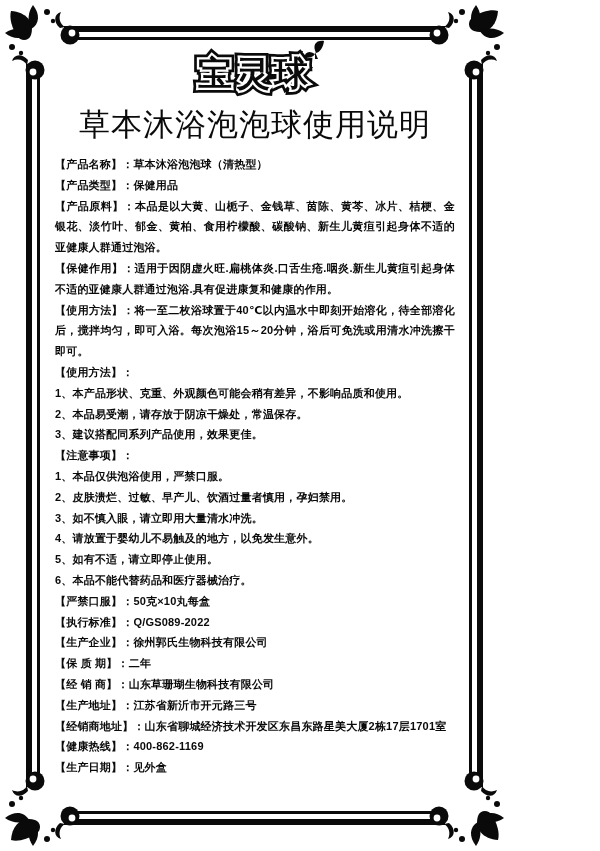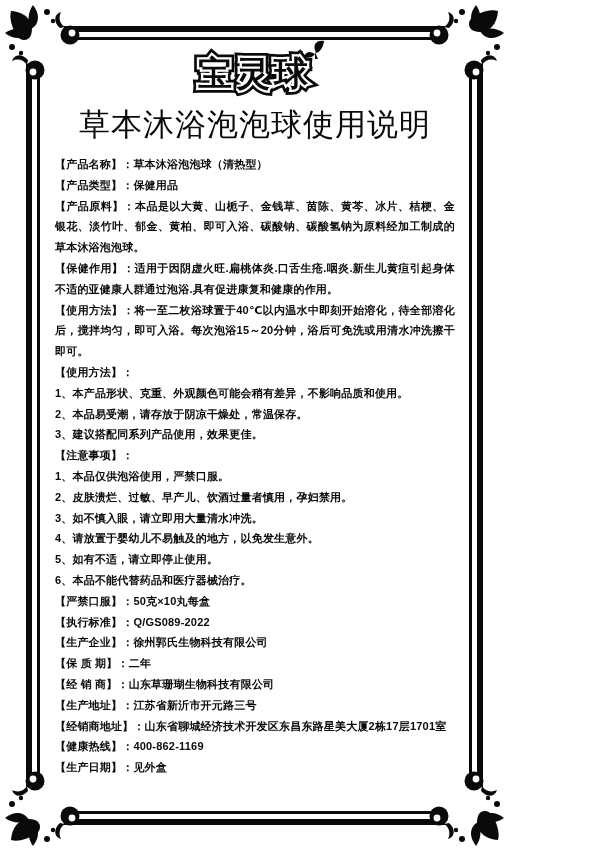--- a/index.html
+++ b/index.html
@@ -154,21 +154,21 @@
     </div>
 
     <h1 class="doc-title">草本沐浴泡泡球使用说明</h1>
 
     <div class="body-text">
 
         <p>【产品名称】：草本沐浴泡泡球（清热型）</p>
 
         <p>【产品类型】：保健用品</p>
 
-        <p>【产品原料】：本品是以大黄、山栀子、金钱草、茵陈、黄芩、冰片、桔梗、金银花、淡竹叶、郁金、黄柏、即可入浴、碳酸钠、碳酸氢钠为原料经加工制成的草本沐浴泡泡球。</p>
+        <p>【产品原料】：本品是以大黄、山栀子、金钱草、茵陈、黄芩、冰片、桔梗、金银花、淡竹叶、郁金、黄柏、食用柠檬酸、碳酸钠、新生儿黄疸引起身体不适的亚健康人群通过泡浴。</p>
 
         <p>【保健作用】：适用于因阴虚火旺.扁桃体炎.口舌生疮.咽炎.新生儿黄疸引起身体不适的亚健康人群通过泡浴.具有促进康复和健康的作用。</p>
 
         <p>【使用方法】：将一至二枚浴球置于40℃以内温水中即刻开始溶化，待全部溶化后，搅拌均匀，即可入浴。每次泡浴15～20分钟，浴后可免洗或用清水冲洗擦干即可。</p>
 
         <p>【使用方法】：</p>
 
         <p>1、本产品形状、克重、外观颜色可能会稍有差异，不影响品质和使用。</p>
 
         <p>2、本品易受潮，请存放于阴凉干燥处，常温保存。</p>

